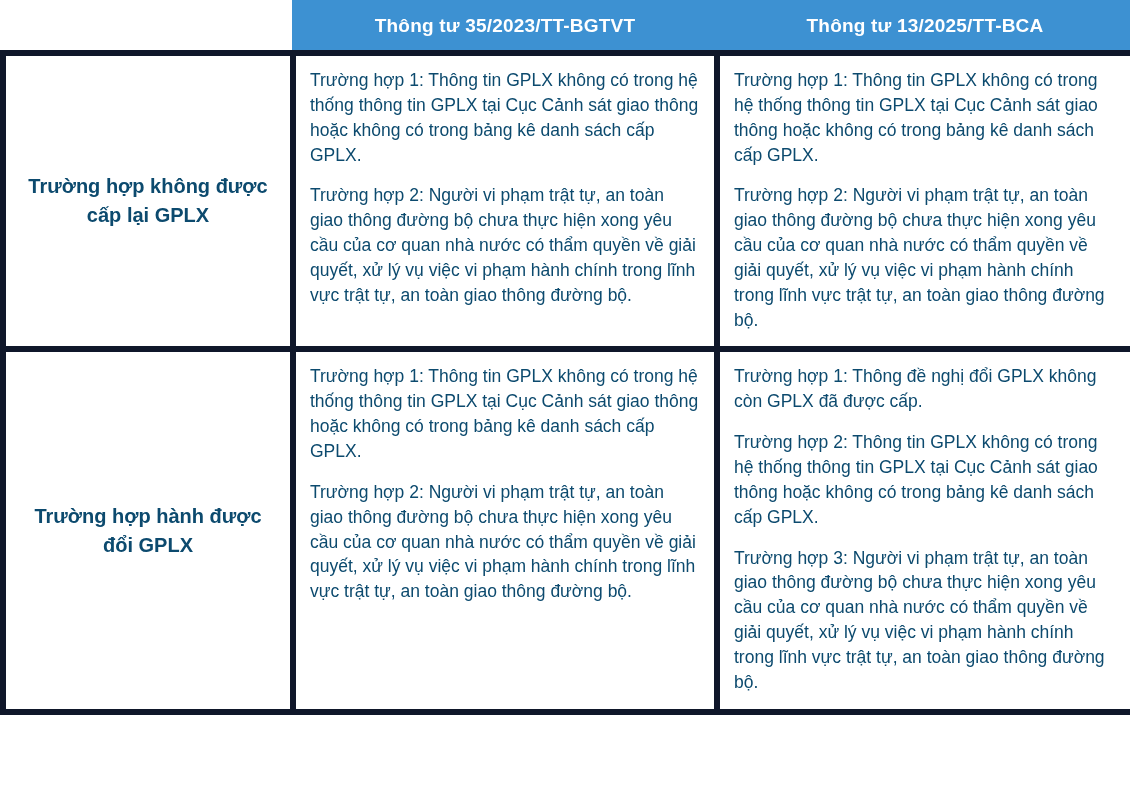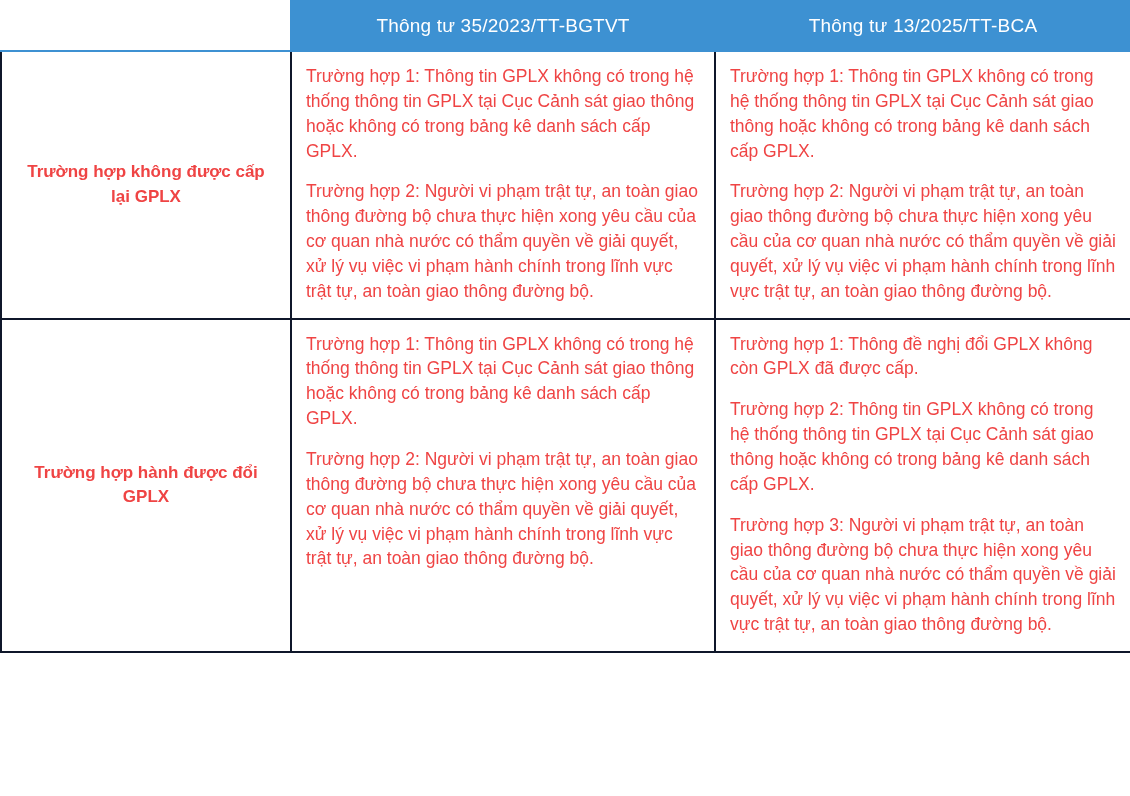--- a/index.html
+++ b/index.html
@@ -26,47 +26,47 @@
     table-layout: fixed;
   }
   table.cmp col.c0 { width: 290px; }
   table.cmp col.c1 { width: 424px; }
   table.cmp col.c2 { width: 416px; }
 
   thead th {
     background: #3d91d2;
     color: #ffffff;
     font-size: 19px;
-    font-weight: normal;
+    font-weight: bold;
     padding: 10px 6px;
     border: 2px solid #3d91d2;
     letter-spacing: 0.2px;
     height: 28px;
     vertical-align: middle;
   }
   thead th.corner {
     background: #ffffff;
     border-top: none;
     border-left: none;
     border-bottom: 2px solid #3d91d2;
     border-right: 2px solid #3d91d2;
   }
   tbody td {
-    border: 2px solid #0f172a;
+    border: 6px solid #0f172a;
     vertical-align: top;
     padding: 12px 14px 14px 14px;
     font-size: 17.5px;
     line-height: 1.42;
-    color: #ef4444;
+    color: #0c4a6e;
   }
   tbody td.rowhead {
     text-align: center;
     vertical-align: middle;
     font-weight: bold;
-    font-size: 17px;
+    font-size: 20px;
     line-height: 1.45;
     padding: 10px 16px;
   }
   tbody td p {
     margin: 0 0 16px 0;
   }
   tbody td p:last-child {
     margin-bottom: 0;
   }
   .case-label {

